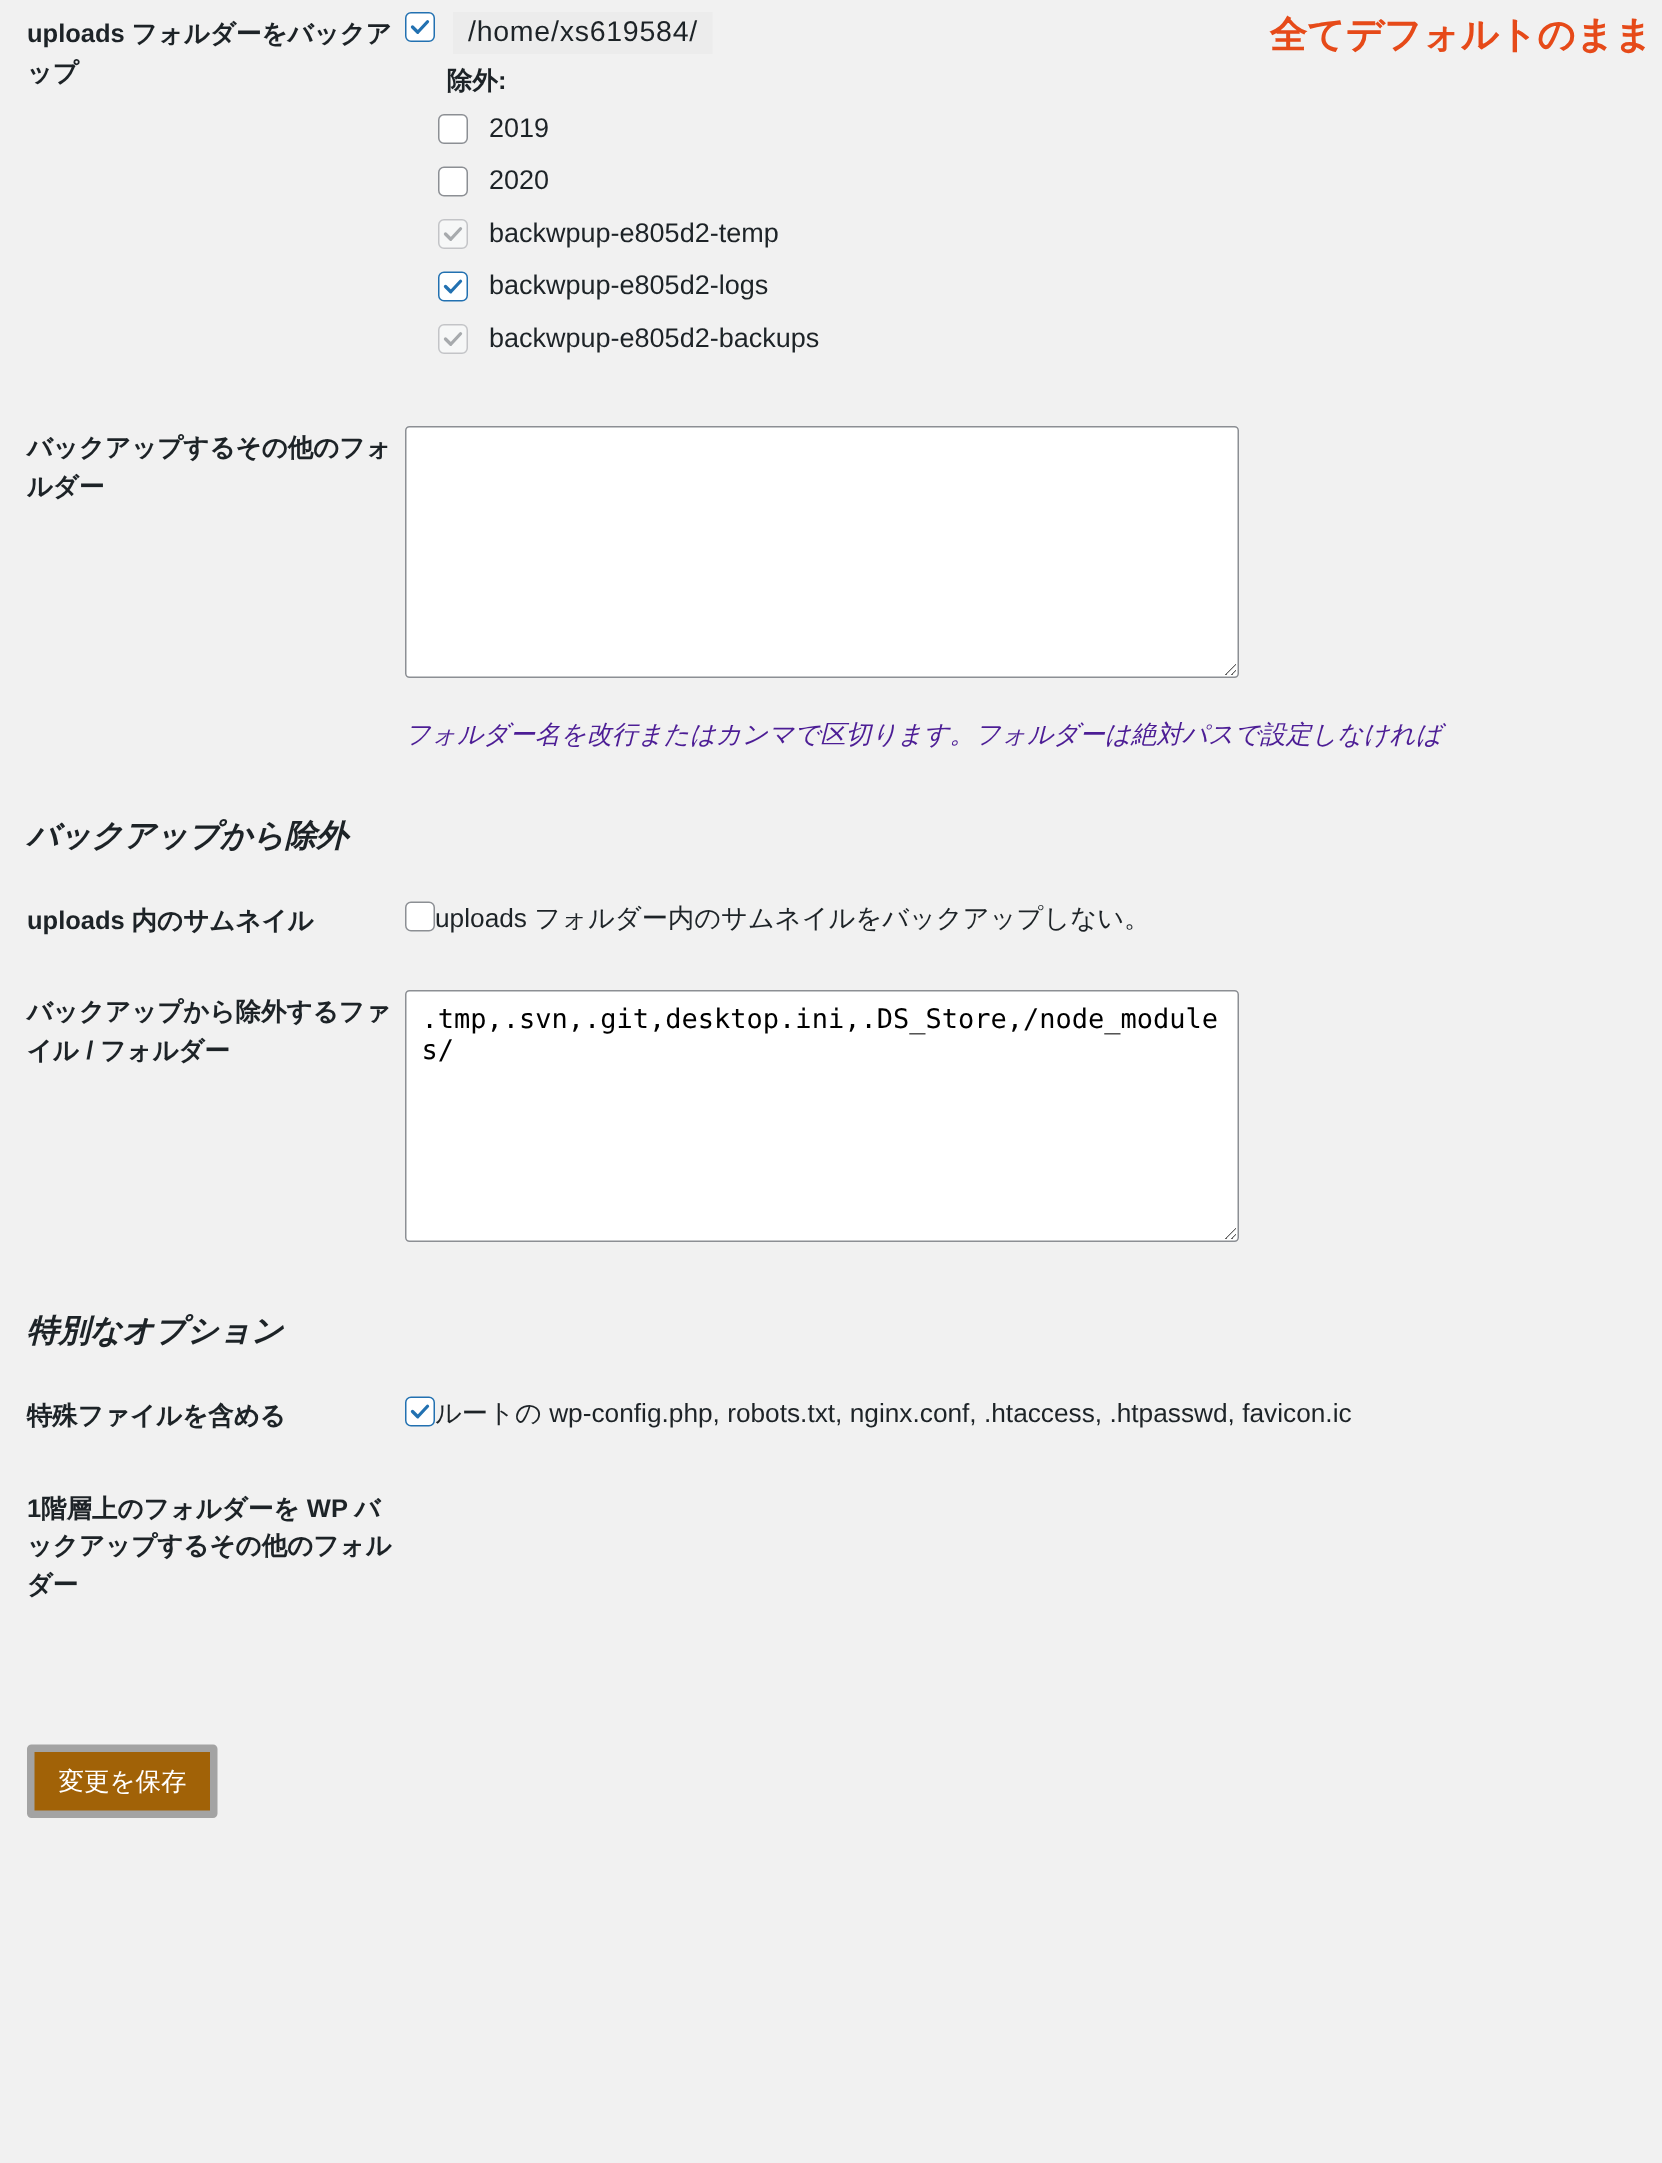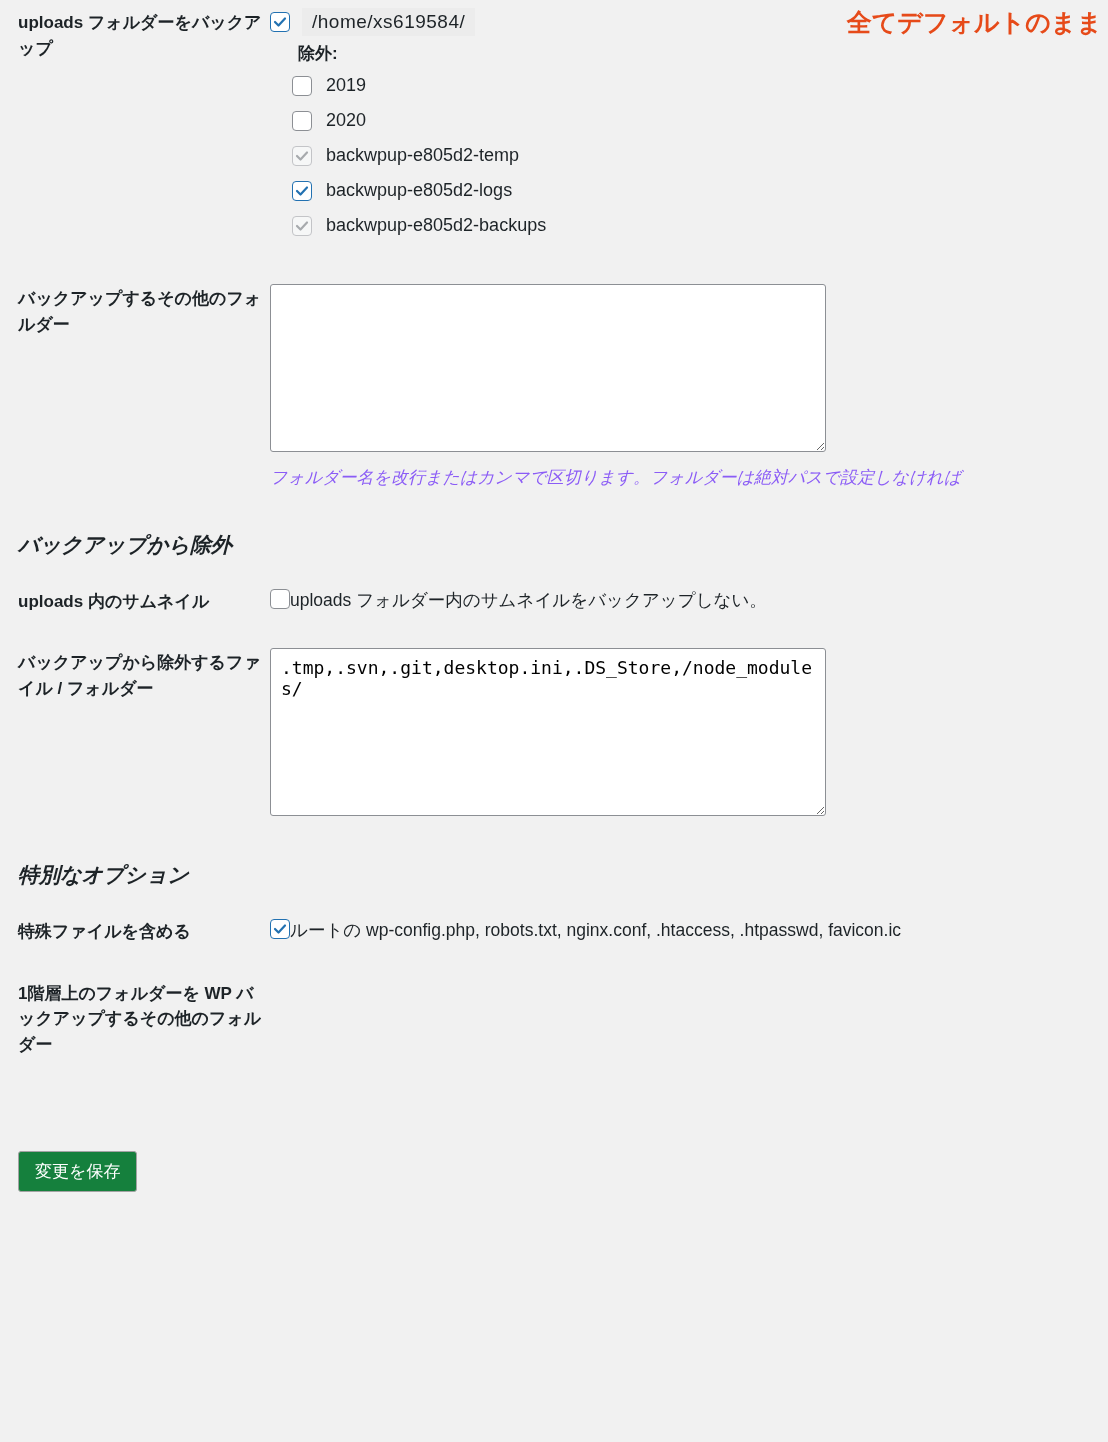--- a/index.html
+++ b/index.html
@@ -35,21 +35,20 @@
   .section-heading {
     font-weight: 700;
     font-size: 21px;
     margin: 40px 0 28px 0;
     font-style: italic;
   }
 
   
   .path-line {
     display: flex;
-    align-items: center;
     gap: 12px;
     position: relative;
   }
   .path-box {
     background: #ececec;
     padding: 3px 10px;
     font-size: 19px;
     letter-spacing: 0.5px;
   }
   .annotation {
@@ -109,43 +108,43 @@
     border-radius: 3px;
     font-family: ui-monospace, Menlo, Consolas, monospace;
     font-size: 18px;
     padding: 8px 10px;
     box-sizing: border-box;
     resize: both;
     background: #fff;
   }
   .help {
     font-style: italic;
-    color: #8b5cf6;
-    margin-top: 8px;
+    color: #4c1d95;
+    margin-top: 20px;
     font-size: 17px;
     line-height: 1.5;
     white-space: nowrap;
     overflow: hidden;
   }
   .inline-text {
     font-size: 17.5px;
     line-height: 1.55;
   }
   .with-cb {
     display: flex;
     align-items: flex-start;
   }
   .with-cb .cb { margin-top: 2px; }
   .multi-line { white-space: normal; }
 
   
   .save-btn {
     display: inline-block;
-    background: #15803d;
-    border: 1px solid #a3a3a3;
+    background: #a16207;
+    border: 5px solid #a3a3a3;
     color: #fff;
     font-size: 17px;
     padding: 8px 16px;
     border-radius: 3px;
     cursor: pointer;
     margin-top: 60px;
   }
 </style>
 </head>
 <body>

